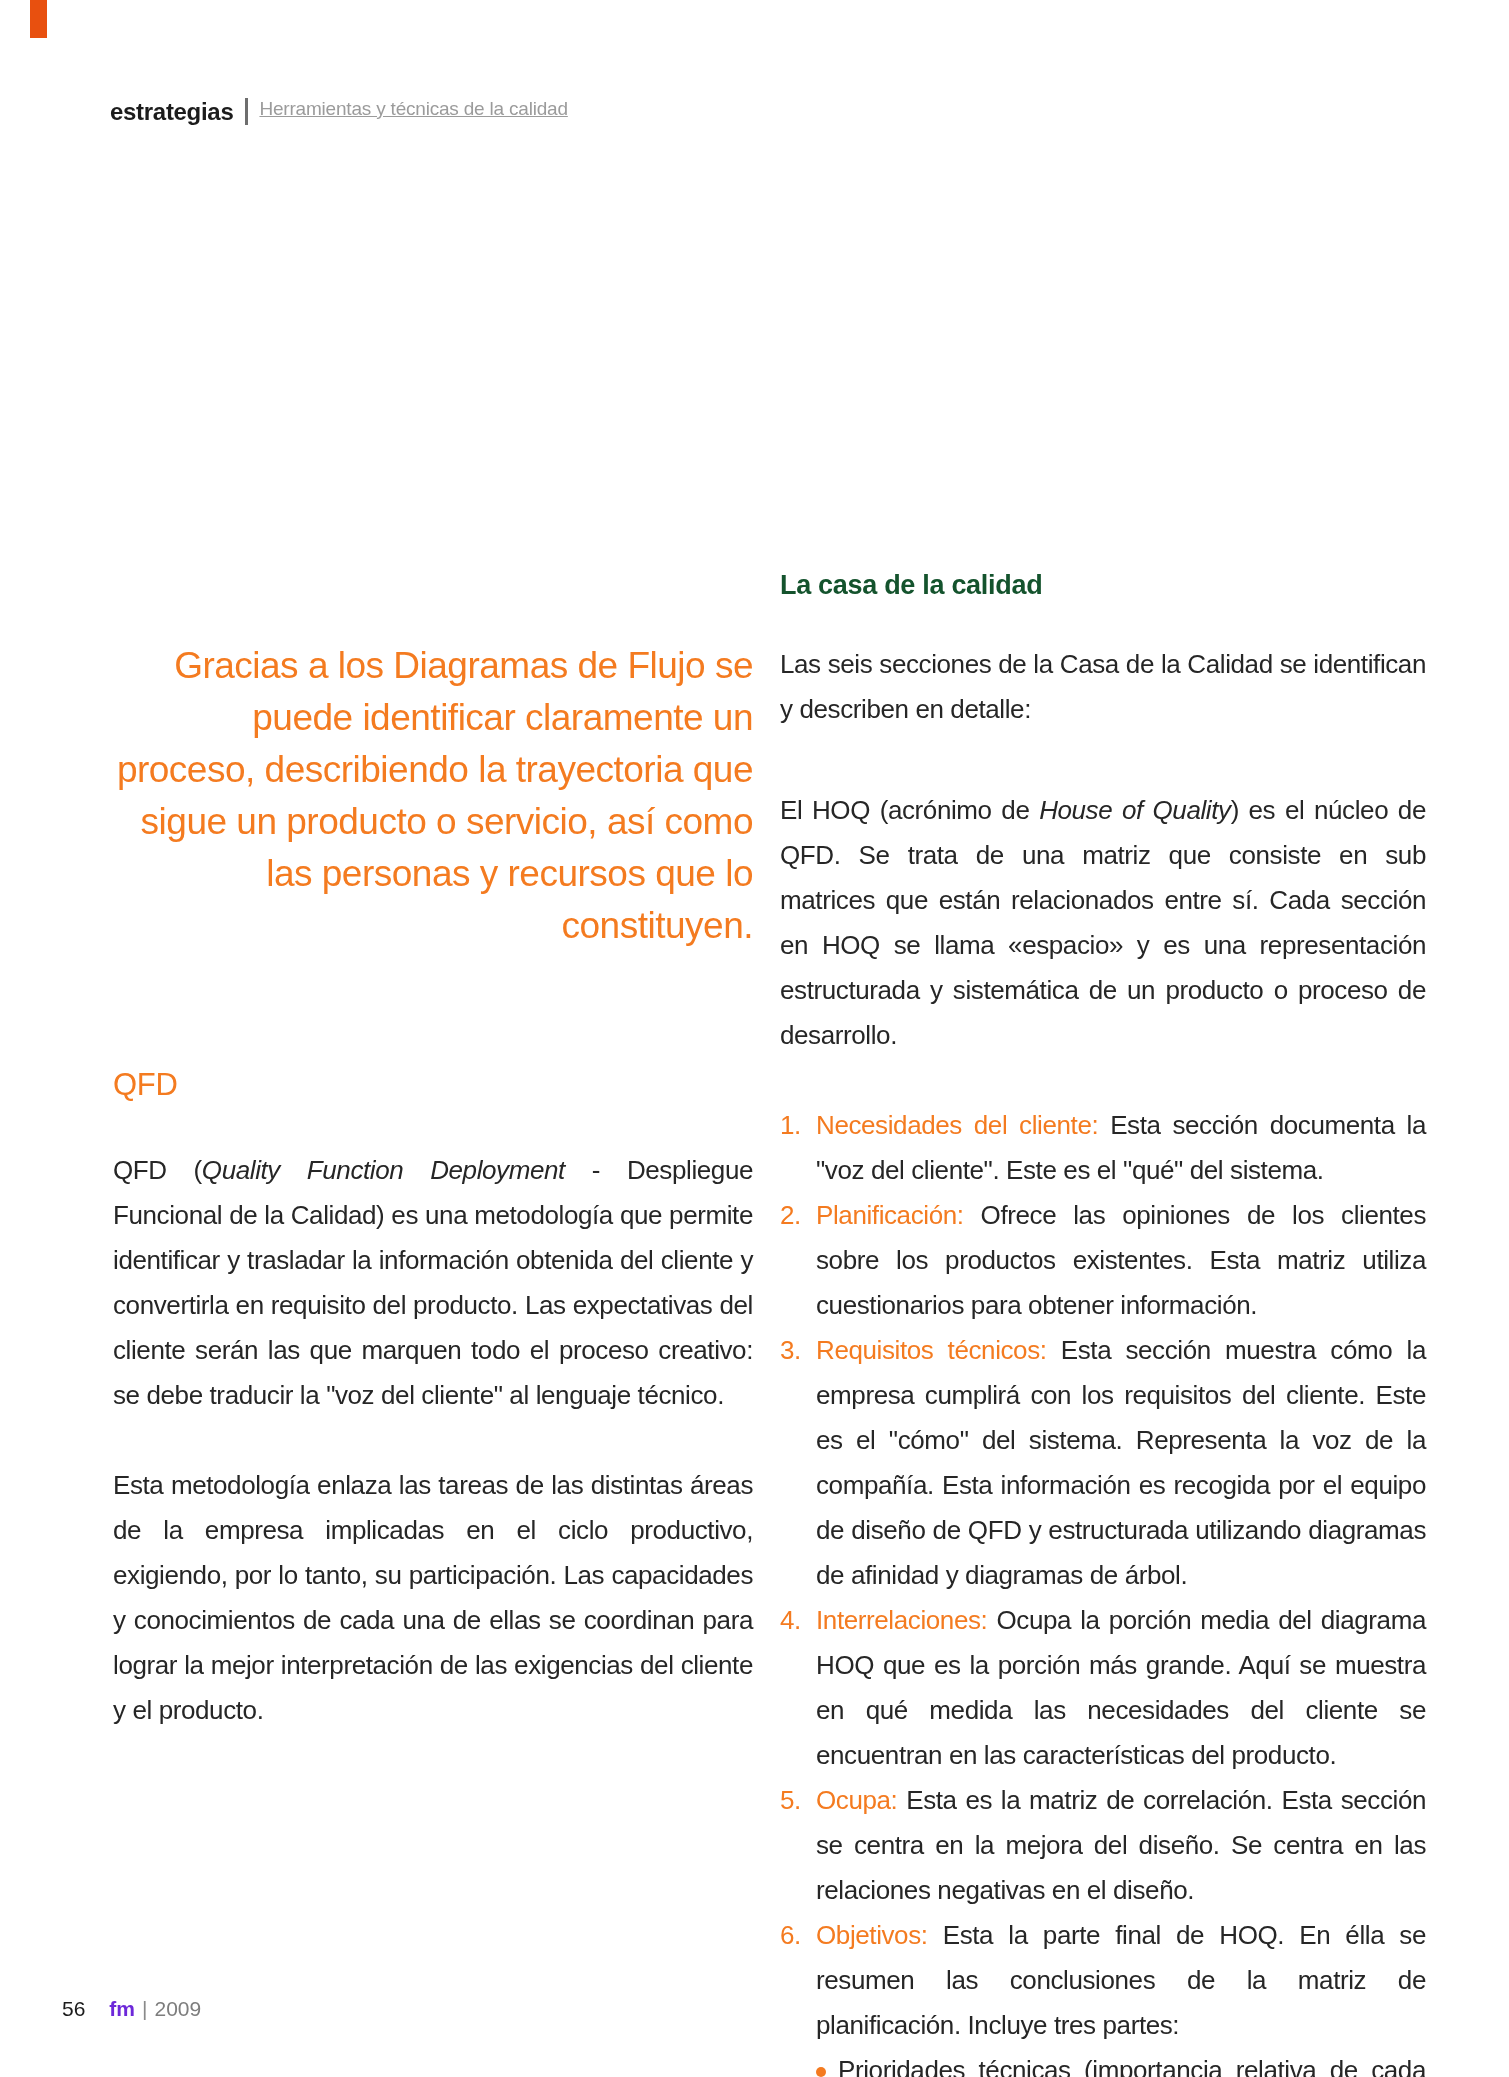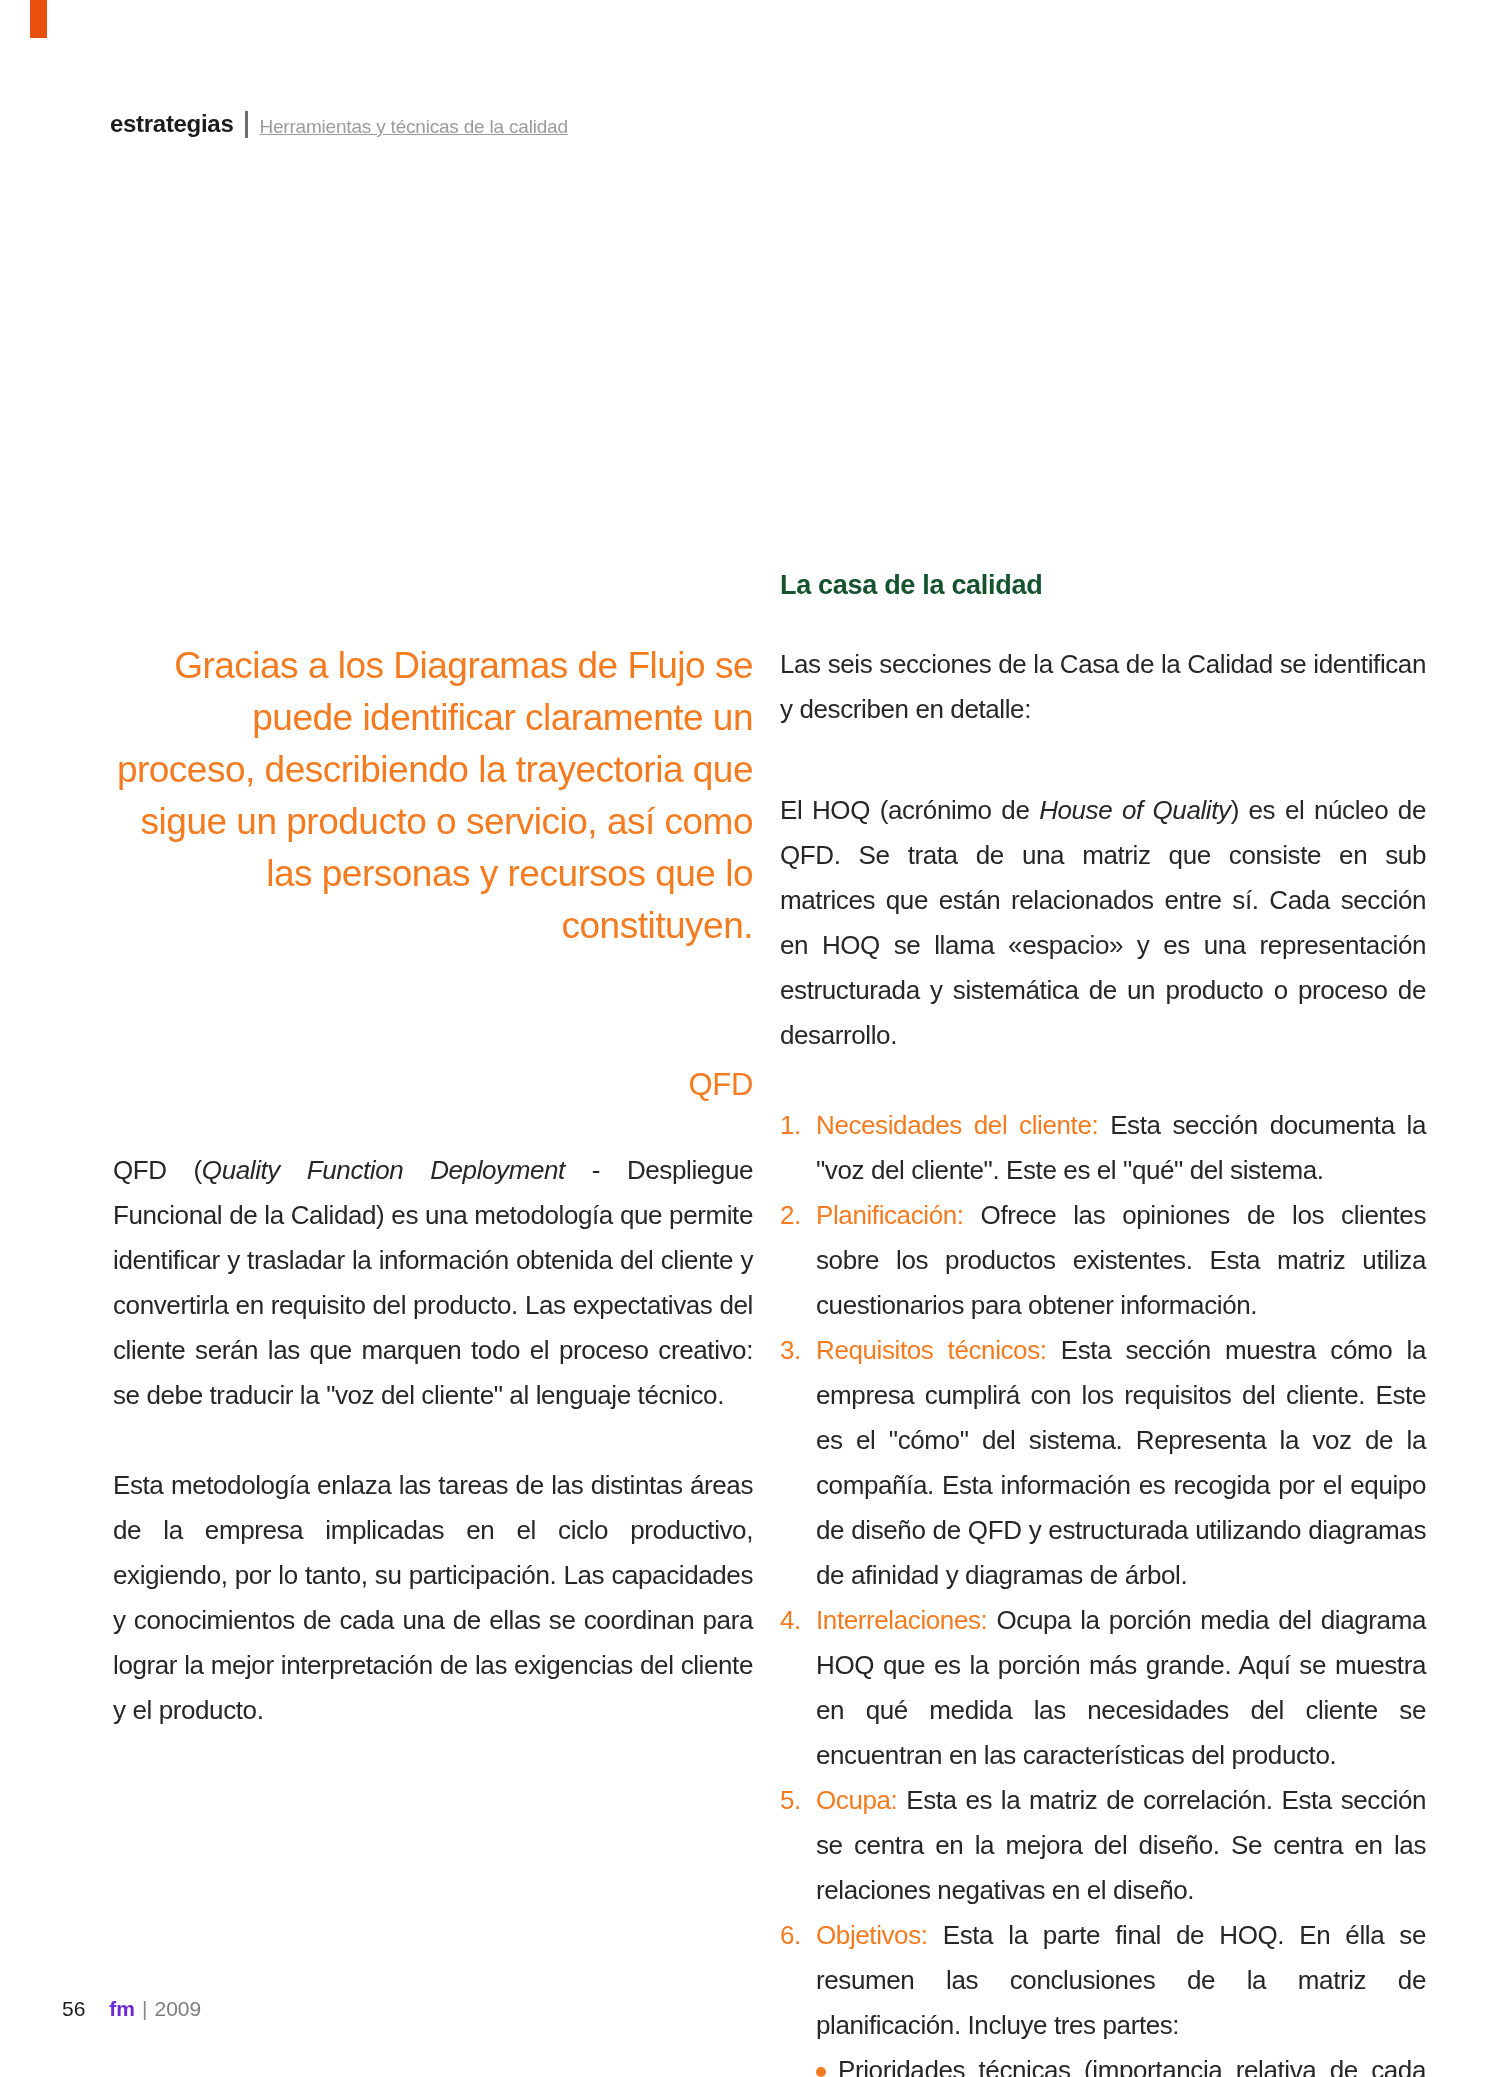--- a/index.html
+++ b/index.html
@@ -23,23 +23,23 @@
     top: 0;
     width: 17px;
     height: 38px;
     background: #e8500f;
   }
 
   
   .header {
     position: absolute;
     left: 110px;
-    top: 110px;
+    top: 98px;
     display: flex;
-    align-items: flex-end;
+    align-items: flex-start;
   }
   .header .section-name {
     font-weight: 700;
     font-size: 24px;
     color: #1c1c1c;
     letter-spacing: -0.3px;
   }
   .header .header-divider {
     width: 3px;
     height: 27px;
@@ -76,21 +76,20 @@
     margin: 0 0 116px 0;
   }
 
   .qfd-heading {
     color: #f47b20;
     font-size: 31px;
     line-height: 34px;
     letter-spacing: -0.3px;
     margin: 0 0 46px 0;
     font-weight: 400;
-    text-align: right;
   }
   .casa-heading {
     color: #14532d;
     font-size: 27px;
     line-height: 30px;
     font-weight: 700;
     letter-spacing: -0.3px;
     margin: 0 0 42px 0;
   }
 

